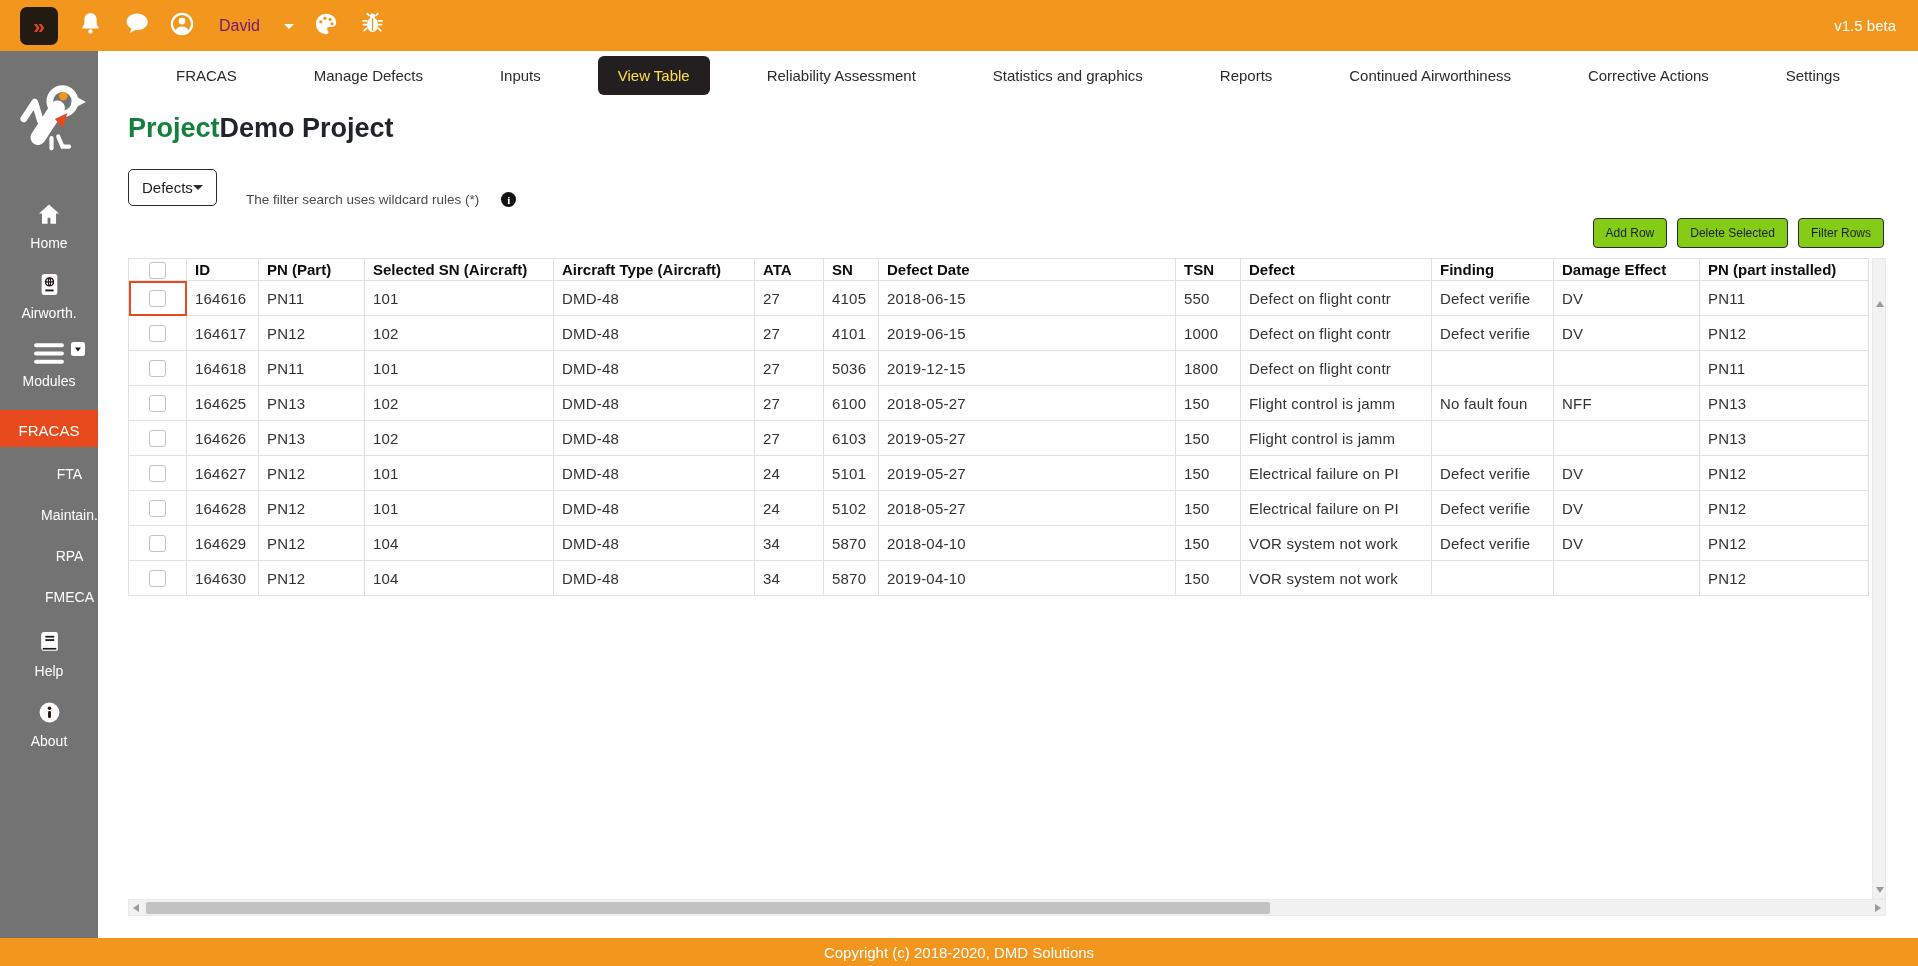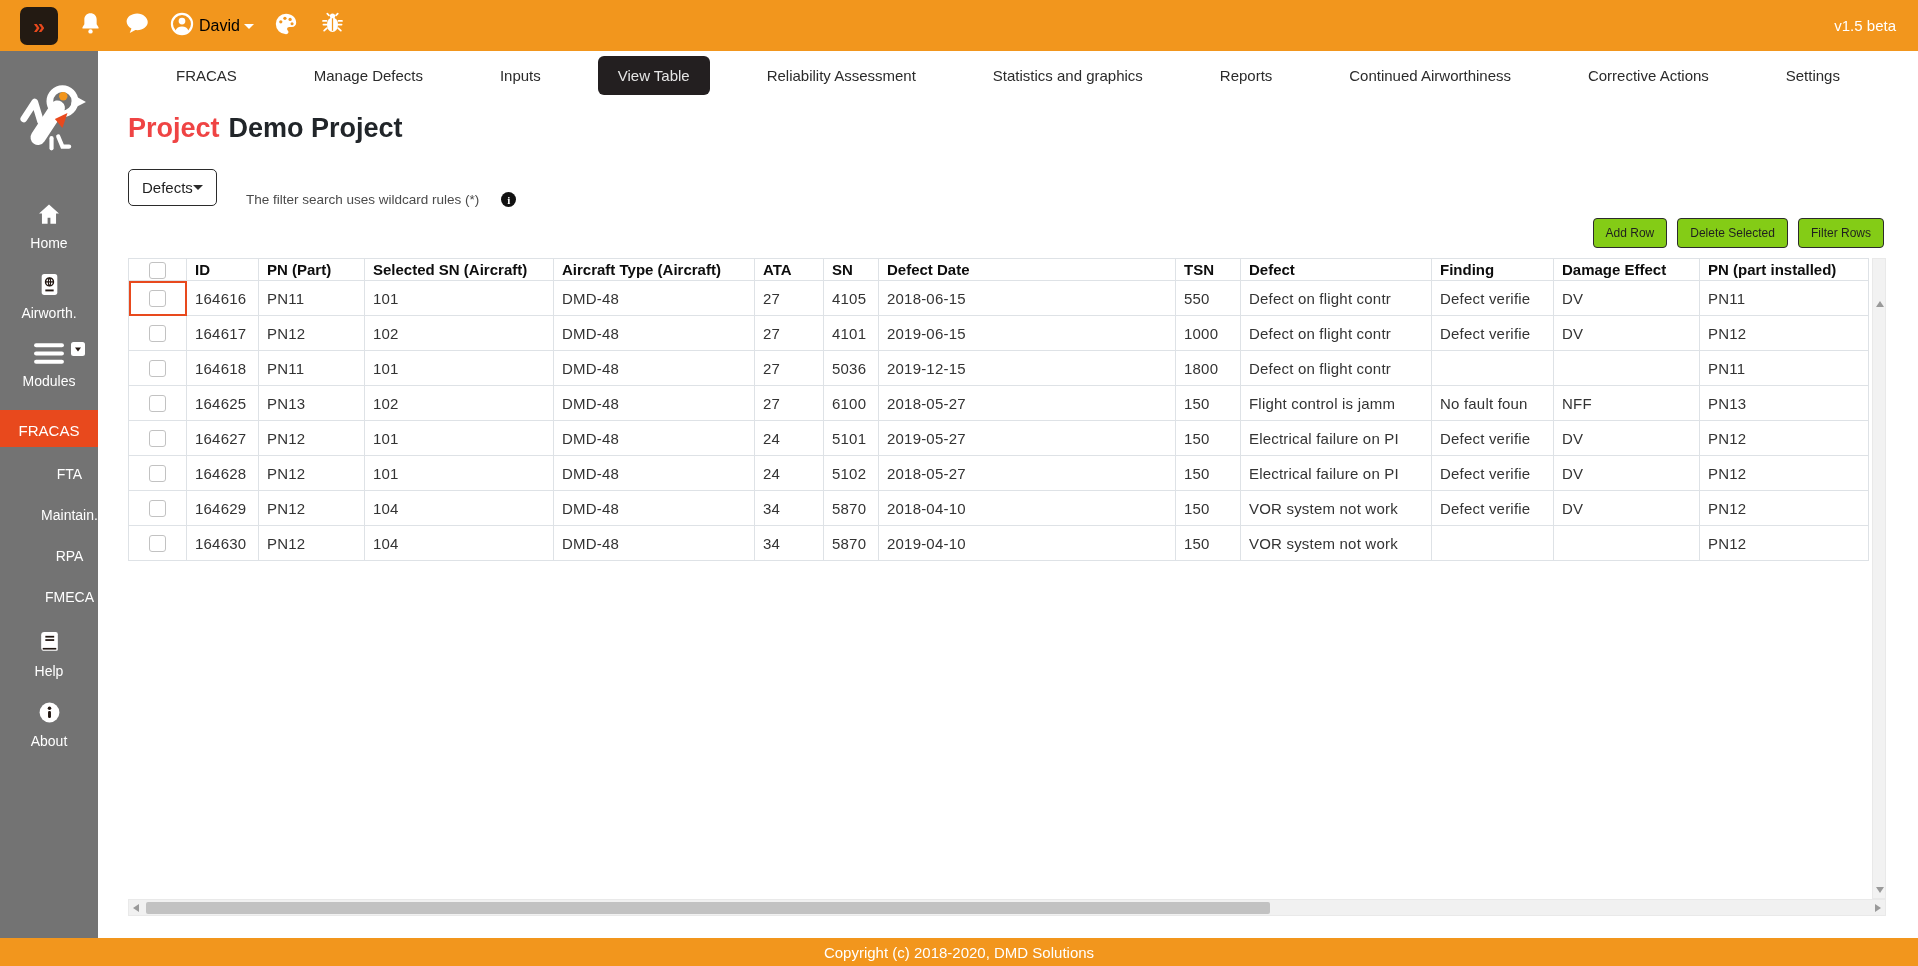--- a/index.html
+++ b/index.html
@@ -6,21 +6,21 @@
   html,body { margin:0; padding:0; width:1918px; height:966px; overflow:hidden;
               font-family:"Liberation Sans", sans-serif; background:#fff; }
 
   
   .app-header { height:51px; background:#F2961D; display:flex; align-items:center;
                 gap:19px; padding:0 22px 0 20px; }
   .menu-toggle { width:38px; height:38px; background:#231A12; border-radius:7px;
                  display:flex; align-items:center; justify-content:center;
                  color:#E8491D; font-weight:bold; font-size:21px; cursor:pointer; }
   .hicon { width:27px; height:27px; display:flex; align-items:center; justify-content:center; cursor:pointer; }
-  .user { display:flex; align-items:center; gap:4px; color:#000000; font-size:16px; cursor:pointer; }
+  .user { display:flex; align-items:center; gap:24px; color:#701a75; font-size:16px; cursor:pointer; }
   .caret-down-w { width:0; height:0; border-left:5px solid transparent;
                   border-right:5px solid transparent; border-top:5px solid #fff; margin-top:2px;}
   .version { margin-left:auto; color:#fff; font-size:15px; }
 
   
   .layout { display:flex; height:887px; }
   .sidebar { width:98px; background:#737373; flex-shrink:0; display:flex;
              flex-direction:column; align-items:center; }
   .logo { margin-top:20px; }
   .nav { margin-top:42px; width:100%; display:flex; flex-direction:column; align-items:center; }
@@ -34,25 +34,25 @@
   .nav-item.active .lbl { font-size:15px; }
   .nav-item.modules-item .caret-box { position:absolute; right:13px; top:0; }
 
   .main { flex:1; position:relative; background:#fff; }
 
   
   .tabbar { display:flex; align-items:flex-start; justify-content:space-between;
             padding:5px 58px 0 58px; height:46px; }
   .tab { font-size:15px; color:#2b2b2b; padding:11px 20px; border-radius:6px;
          white-space:nowrap; cursor:pointer; }
-  .tab.active { background:#231F20; color:#e5e5e5;border-radius:6px; }
+  .tab.active { background:#231F20; color:#fde047;border-radius:6px; }
 
   
   .page-title { position:absolute; left:30px; top:62px; font-size:27px; }
-  .page-title .prefix { color:#ef4444; font-weight:800; margin-right:9px; }
+  .page-title .prefix { color:#15803d; font-weight:800; }
   .page-title .name   { color:#212529; font-weight:600; }
 
   .dropdown-btn { position:absolute; left:30px; top:118px; border:1.5px solid #2b2b2b;
                   border-radius:5px; padding:9px 13px; font-size:15px; color:#1f1f1f;
                   background:#fff; display:flex; align-items:center; cursor:pointer; }
   .caret-down-d { width:0; height:0; border-left:5px solid transparent;
                   border-right:5px solid transparent; border-top:5px solid #2b2b2b; }
 
   .filter-hint { position:absolute; left:148px; top:141px; font-size:13.5px; color:#4a4a4a;
                  display:flex; align-items:center; gap:22px; }
@@ -367,20 +367,35 @@
               <td>6100</td>
               <td>2018-05-27</td>
               <td>150</td>
               <td>Flight control is jamm</td>
               <td>No fault foun</td>
               <td>NFF</td>
               <td>PN13</td>
             </tr>
             <tr>
               <td class="check-cell"><span class="checkbox"></span></td>
+              <td>164626</td>
+              <td>PN13</td>
+              <td>102</td>
+              <td>DMD-48</td>
+              <td>27</td>
+              <td>6103</td>
+              <td>2019-05-27</td>
+              <td>150</td>
+              <td>Flight control is jamm</td>
+              <td></td>
+              <td></td>
+              <td>PN13</td>
+            </tr>
+            <tr>
+              <td class="check-cell"><span class="checkbox"></span></td>
               <td>164627</td>
               <td>PN12</td>
               <td>101</td>
               <td>DMD-48</td>
               <td>24</td>
               <td>5101</td>
               <td>2019-05-27</td>
               <td>150</td>
               <td>Electrical failure on PI</td>
               <td>Defect verifie</td>

